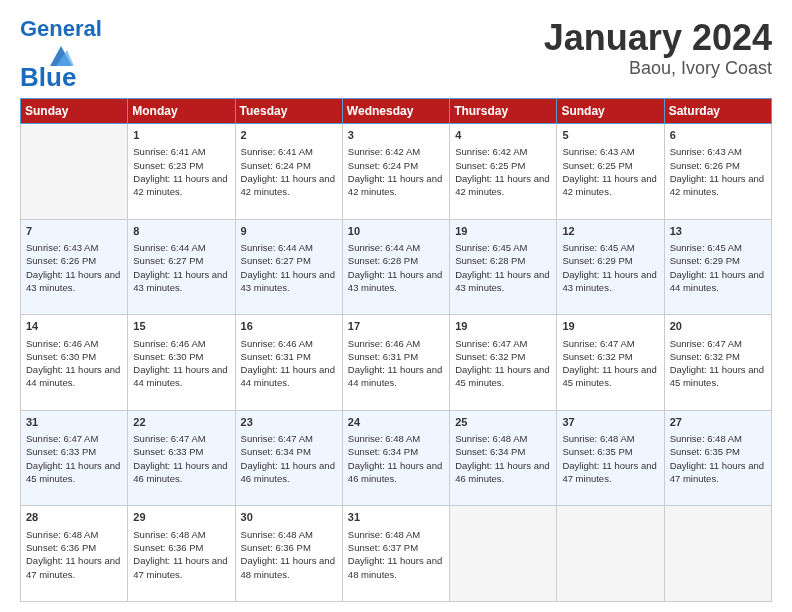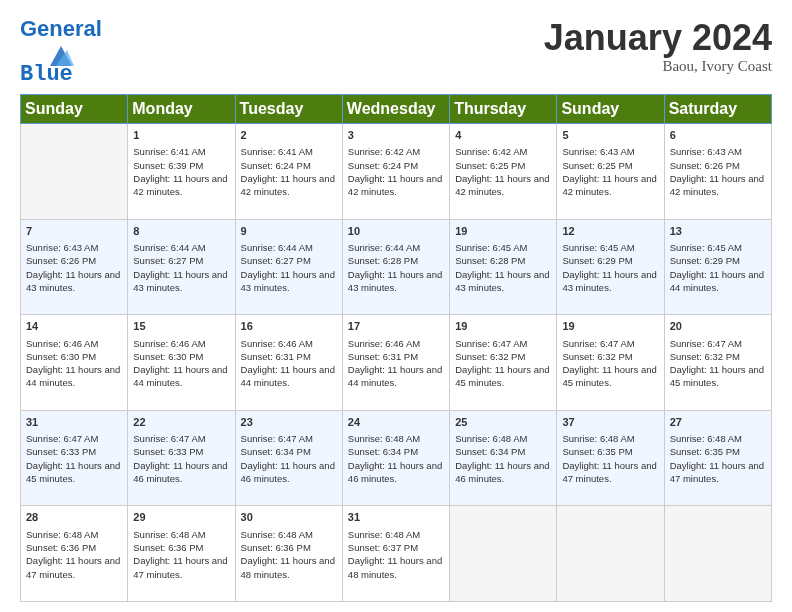--- a/index.html
+++ b/index.html
@@ -41,35 +41,34 @@
       text-align: right;
     }
     .month-title {
       font-size: 36px;
       font-weight: bold;
       color: #333;
       line-height: 1.1;
       margin-left: 41px;
     }
     .subtitle {
-      font-size: 15px;
+      font-size: 18px;
       color: #555;
-      font-family: Liberation Serif, serif;
     }
     .calendar {
       flex: 1;
       border: 1px solid #ccc;
       border-collapse: collapse;
       width: 100%;
       table-layout: fixed;
     }
     .calendar th {
-      background: #4d7c0f;
+      background: #b91c1c;
       color: #fff;
-      font-size: 16px;
+      font-size: 12px;
       font-weight: bold;
       padding: 5px 4px;
       text-align: left;
       border: 1px solid #5a9ad4;
     }
     .calendar td {
       border: 1px solid #ccc;
       vertical-align: top;
       padding: 4px 5px;
       font-size: 9.5px;
@@ -98,21 +97,21 @@
   <div class="header">
     <div class="logo">
       <div>
         <div style="display:flex;align-items:center;gap:2px;flex-direction:column;">
           <span class="logo-text"><span>General</span></span>
           <svg width="26" height="26" viewBox="0 0 26 26">
             <polygon points="2,24 13,4 24,24" fill="#1a6bbd" opacity="0.85"></polygon>
             <polygon points="8,24 19,8 26,24" fill="#5aabee" opacity="0.7"></polygon>
           </svg>
         </div>
-        <div class="logo-text" style="color:#1a6bbd;font-size:22px;margin-top:-4px;font-family:Liberation Mono, monospace;">Blue</div>
+        <div class="logo-text" style="color:#1a6bbd;font-size:26px;margin-top:-4px;">Blue</div>
       </div>
     </div>
     <div class="title-block">
       <div class="month-title">January 2024</div>
       <div class="subtitle">Baou, Ivory Coast</div>
     </div>
   </div>
 
   <table class="calendar">
     <thead>
@@ -126,21 +125,21 @@
           <th>Sunday</th>
           <th>Saturday</th>
         </tr>
     </thead>
     <tbody id="calendar-body">
     <tr>
           <td class="empty"></td>
           <td>
             <span class="day-num">1</span>
             <div>Sunrise: 6:41 AM</div>
-            <div>Sunset: 6:39 PM</div>
+            <div>Sunset: 6:23 PM</div>
             <div>Daylight: 11 hours and 42 minutes.</div>
           </td>
           <td>
             <span class="day-num">2</span>
             <div>Sunrise: 6:41 AM</div>
             <div>Sunset: 6:24 PM</div>
             <div>Daylight: 11 hours and 42 minutes.</div>
           </td>
           <td>
             <span class="day-num">3</span>

